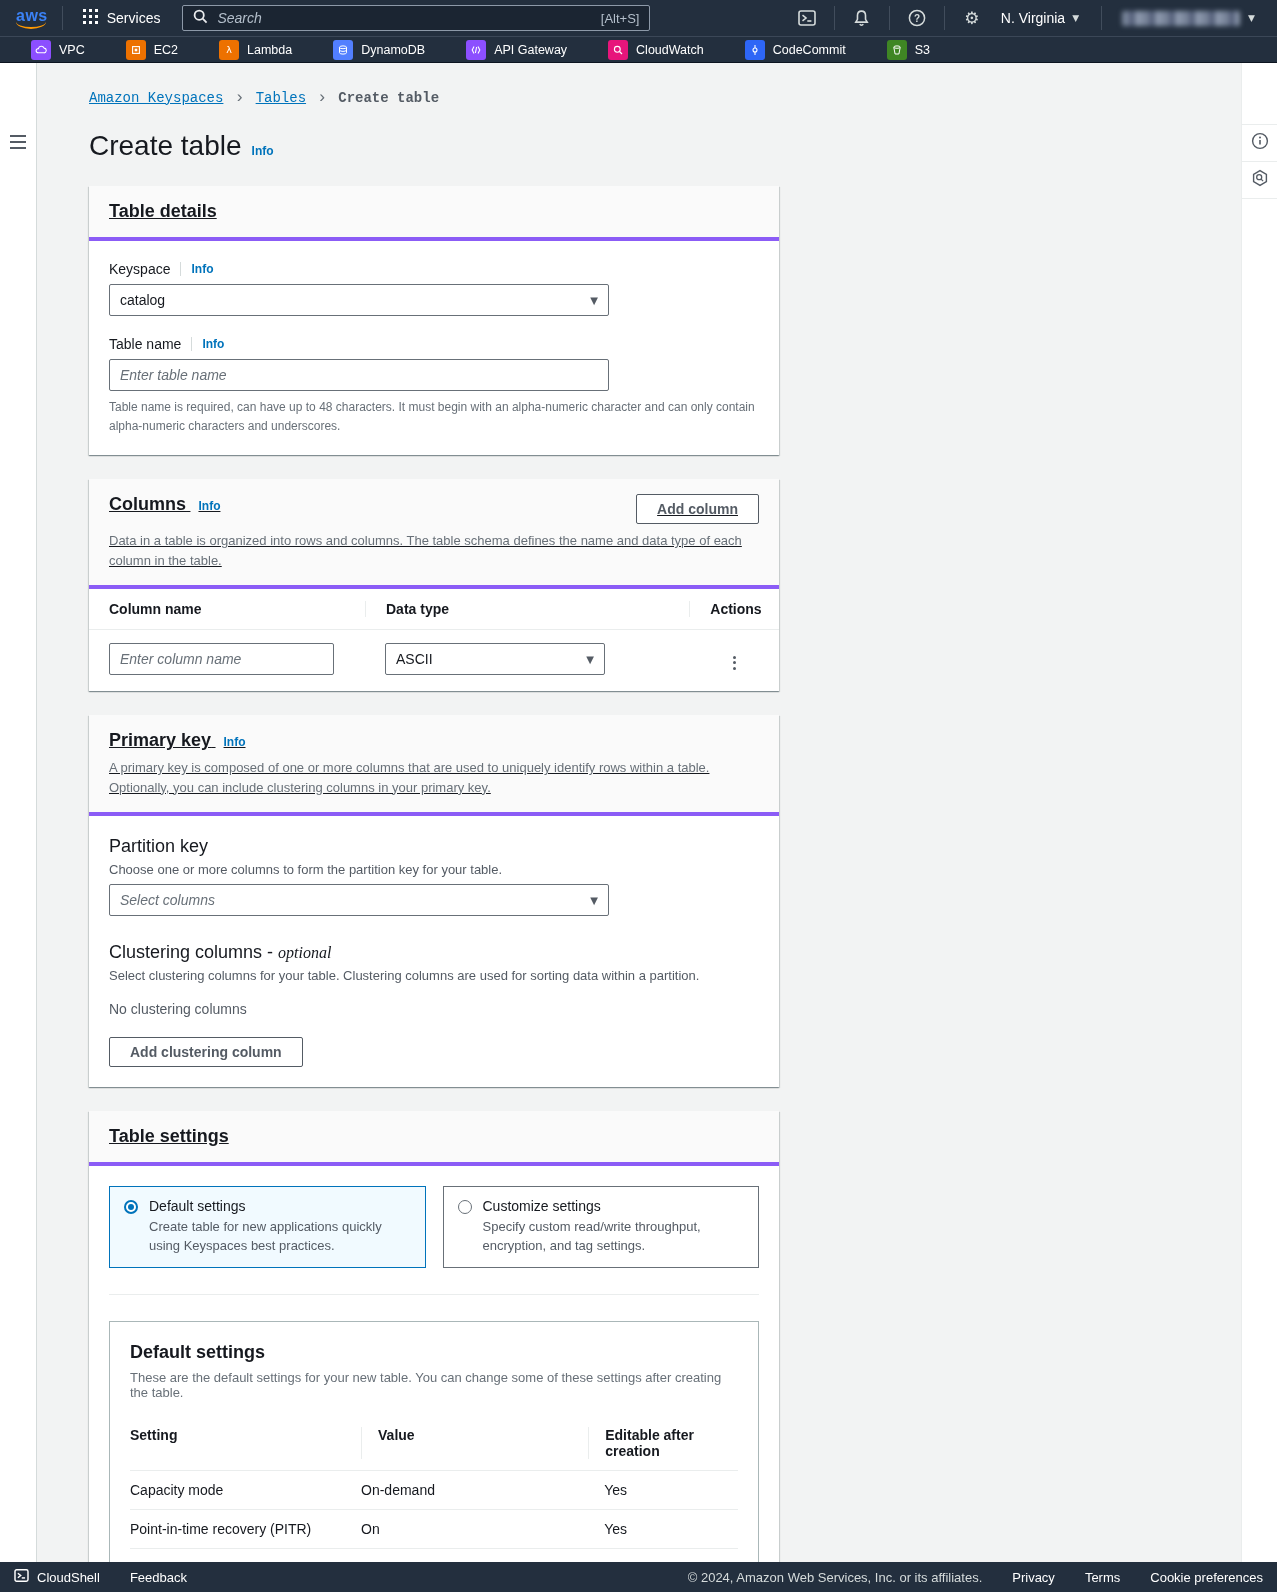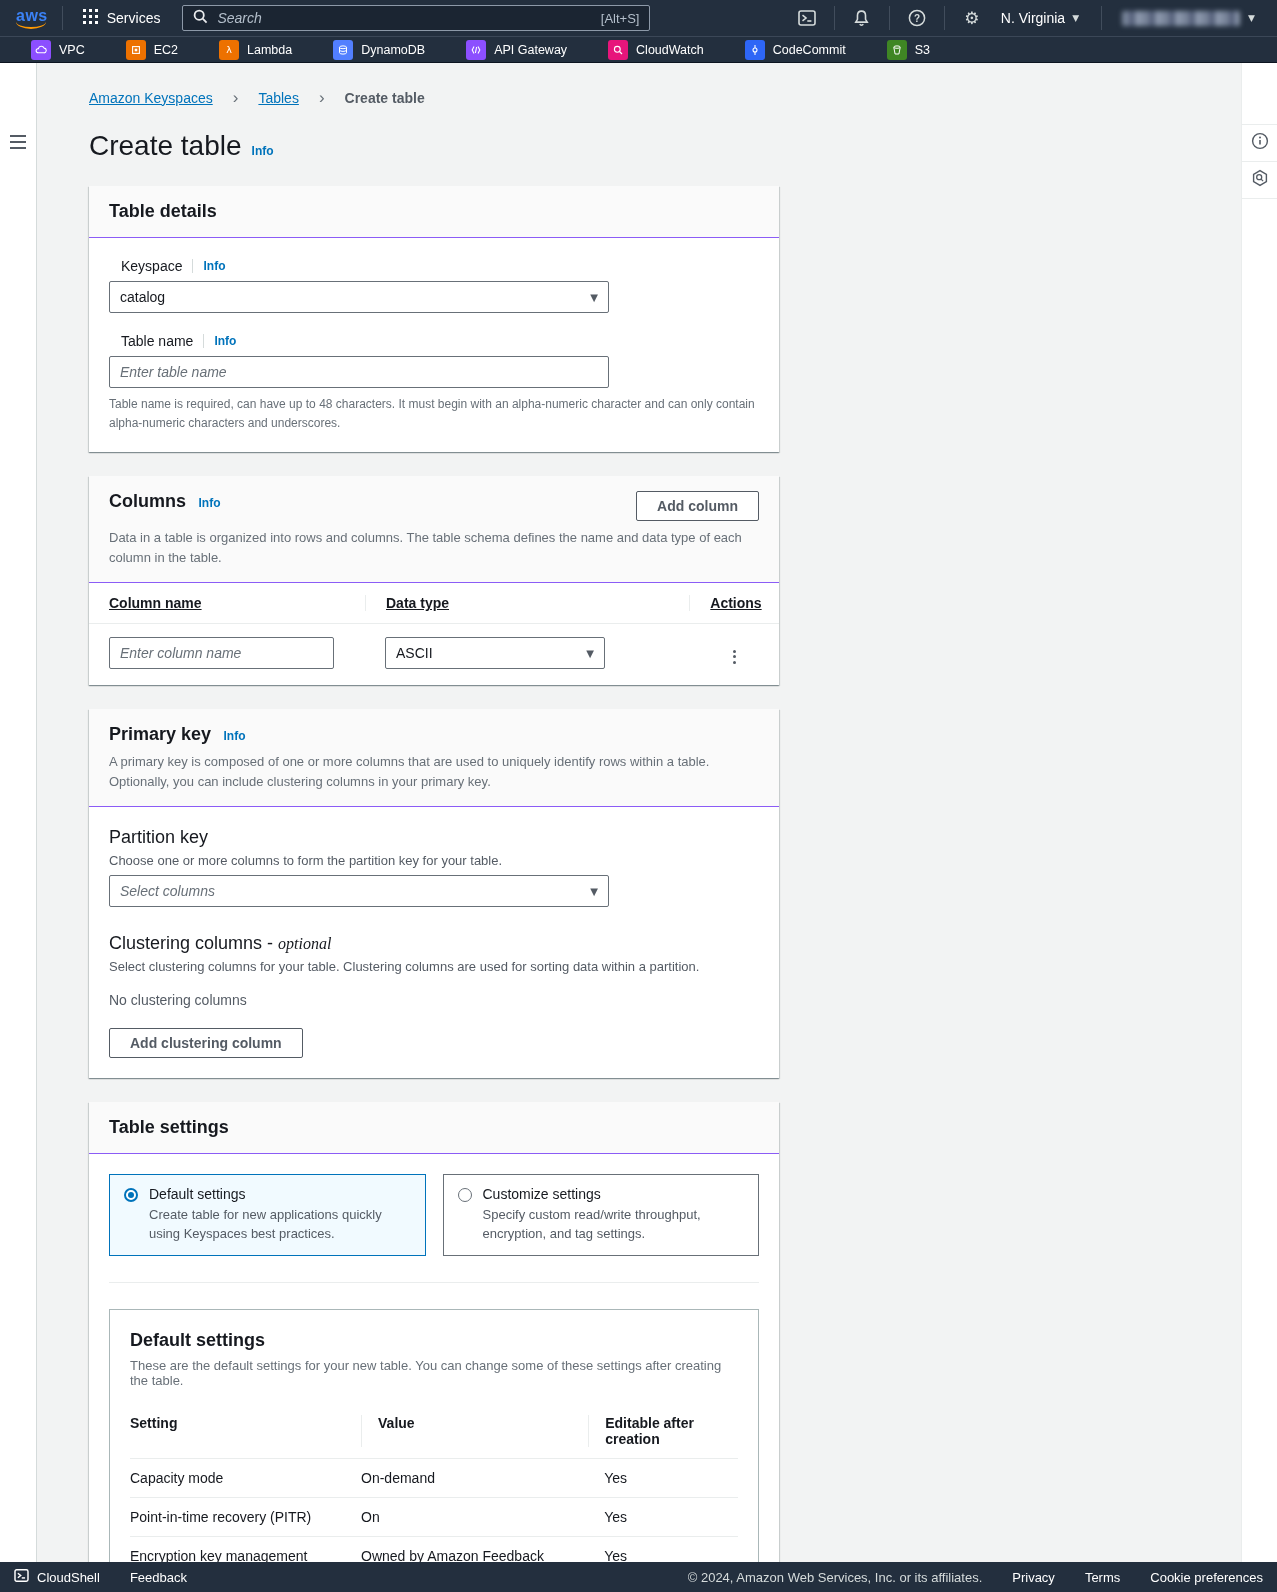--- a/index.html
+++ b/index.html
@@ -39,57 +39,57 @@
   .hamburger { margin-top:72px; display:flex; flex-direction:column; gap:4px; cursor:pointer; }
   .hamburger b { width:16px; height:2px; background:#545b64; }
   .right-rail { width:36px; flex:none; background:#fff; border-left:1px solid #eaeded; }
   .rail-spacer { height:62px; border-bottom:1px solid #eaeded; }
   .rail-cell { height:37px; border-bottom:1px solid #eaeded; display:flex; align-items:center; justify-content:center; }
 
   .content { flex:1; overflow:hidden; }
   .content-inner { width:690px; margin:26px 0 0 52px; }
 
   
-  .breadcrumb { display:flex; align-items:center; gap:20px; font-size:14px; }
+  .breadcrumb { display:flex; align-items:center; gap:11px; font-size:14px;font-family:Liberation Mono, monospace; }
   .bc-link { color:#0073bb; text-decoration:underline; cursor:pointer; }
   .bc-sep { color:#687078; font-size:17px; line-height:1; }
   .bc-current { color:#545b64; font-weight:bold; }
   .page-title { margin-top:24px; display:flex; align-items:baseline; gap:10px; }
   .page-title h1 { font-size:28px; font-weight:400; color:#16191f; }
   .info-link { color:#0073bb; font-size:12px; font-weight:bold; cursor:pointer; }
 
   
   .card { background:#fff; margin-top:24px;
           box-shadow:0 1px 1px 0 rgba(0,28,36,.3), 1px 1px 1px 0 rgba(0,28,36,.12), -1px 1px 1px 0 rgba(0,28,36,.12); }
-  .card-header { background:#fafafa; border-bottom:1px solid #8b5cf6; padding:15px 20px; }
+  .card-header { background:#fafafa; border-bottom:4px solid #8b5cf6; padding:15px 20px;text-decoration:underline; }
   .card-header h2 { font-size:18px; font-weight:bold; display:inline; }
   .hdr-desc { font-size:13px; color:#687078; line-height:1.5; margin-top:7px; }
   .card-body { padding:20px; }
   .hdr-flex { display:flex; justify-content:space-between; align-items:flex-start; }
 
-  .field-label { display:flex; align-items:center; gap:10px; font-size:14px;margin-left:12px; }
+  .field-label { display:flex; align-items:center; gap:10px; font-size:14px; }
   .label-sep { width:1px; height:14px; background:#d5dbdb; }
   .field { margin-bottom:20px; }
   .field:last-child { margin-bottom:0; }
 
   .text-input, .select { width:500px; height:32px; border:1px solid #687078; border-radius:2px; background:#fff;
                          font-size:14px; color:#16191f; margin-top:7px; }
   .text-input { padding:0 10px; font-family:"Liberation Sans",sans-serif; }
   .text-input::placeholder { color:#687078; font-style:italic; opacity:1; }
   .select { display:flex; align-items:center; padding:0 10px; cursor:pointer; }
   .select .arrow { margin-left:auto; color:#545b64; font-size:10px; }
   .select .val { color:#16191f; }
   .select .placeholder { color:#687078; font-style:italic; }
   .help-text { font-size:12px; color:#687078; line-height:1.55; margin-top:7px; max-width:660px; }
 
   .btn-secondary { background:#fff; border:1px solid #545b64; border-radius:2px; color:#545b64;
                    font-weight:bold; font-size:14px; padding:6px 20px; cursor:pointer; font-family:inherit; }
 
   
-  .cols-head { display:flex; border-bottom:1px solid #eaeded; padding:12px 0; font-weight:bold; font-size:14px;text-decoration:underline; }
+  .cols-head { display:flex; border-bottom:1px solid #eaeded; padding:12px 0; font-weight:bold; font-size:14px; }
   .cols-row  { display:flex; align-items:center; padding:13px 0 16px; }
   .c-name { width:40%; padding:0 20px; }
   .c-type { width:47%; padding:0 20px; }
   .c-act  { width:13%; padding:0 20px; text-align:center; }
   .cols-head .c-type, .cols-head .c-act { border-left:1px solid #eaeded; }
   .cols-row .text-input { width:225px; margin-top:0; }
   .cols-row .select { width:220px; margin-top:0; }
   .kebab { display:inline-flex; flex-direction:column; gap:2.5px; padding:4px; cursor:pointer; }
   .kebab b { width:3px; height:3px; border-radius:50%; background:#545b64; }
 

